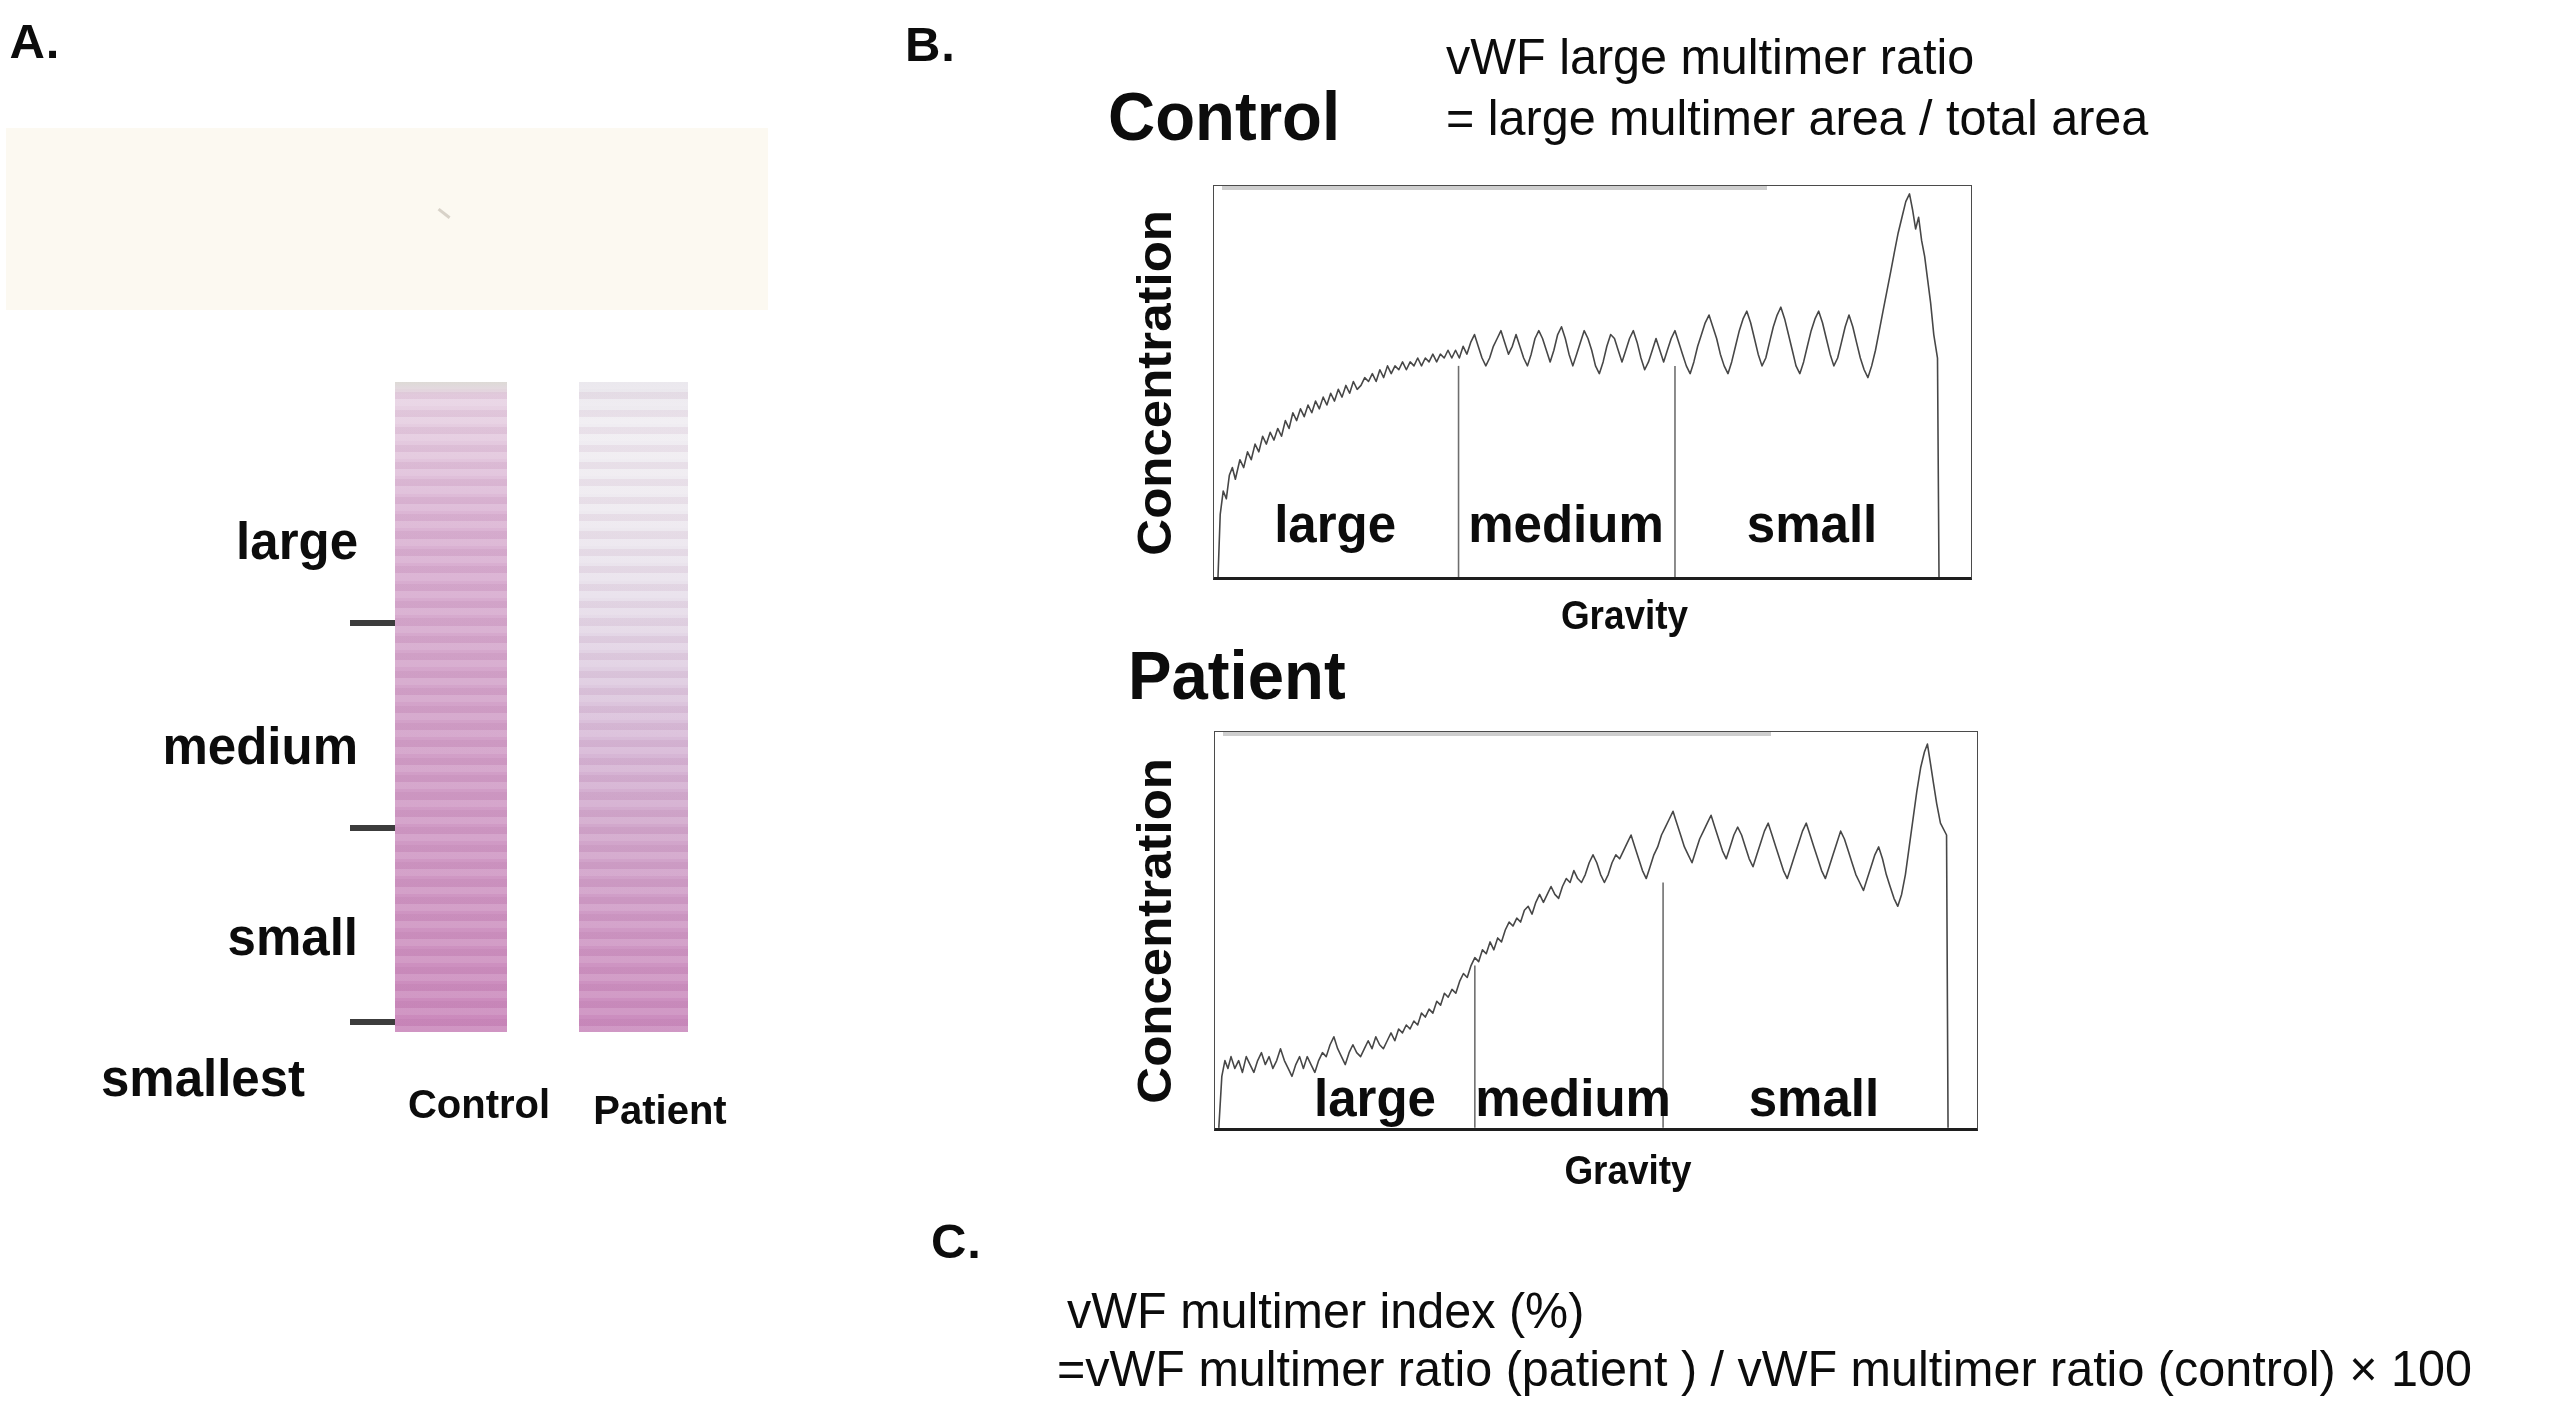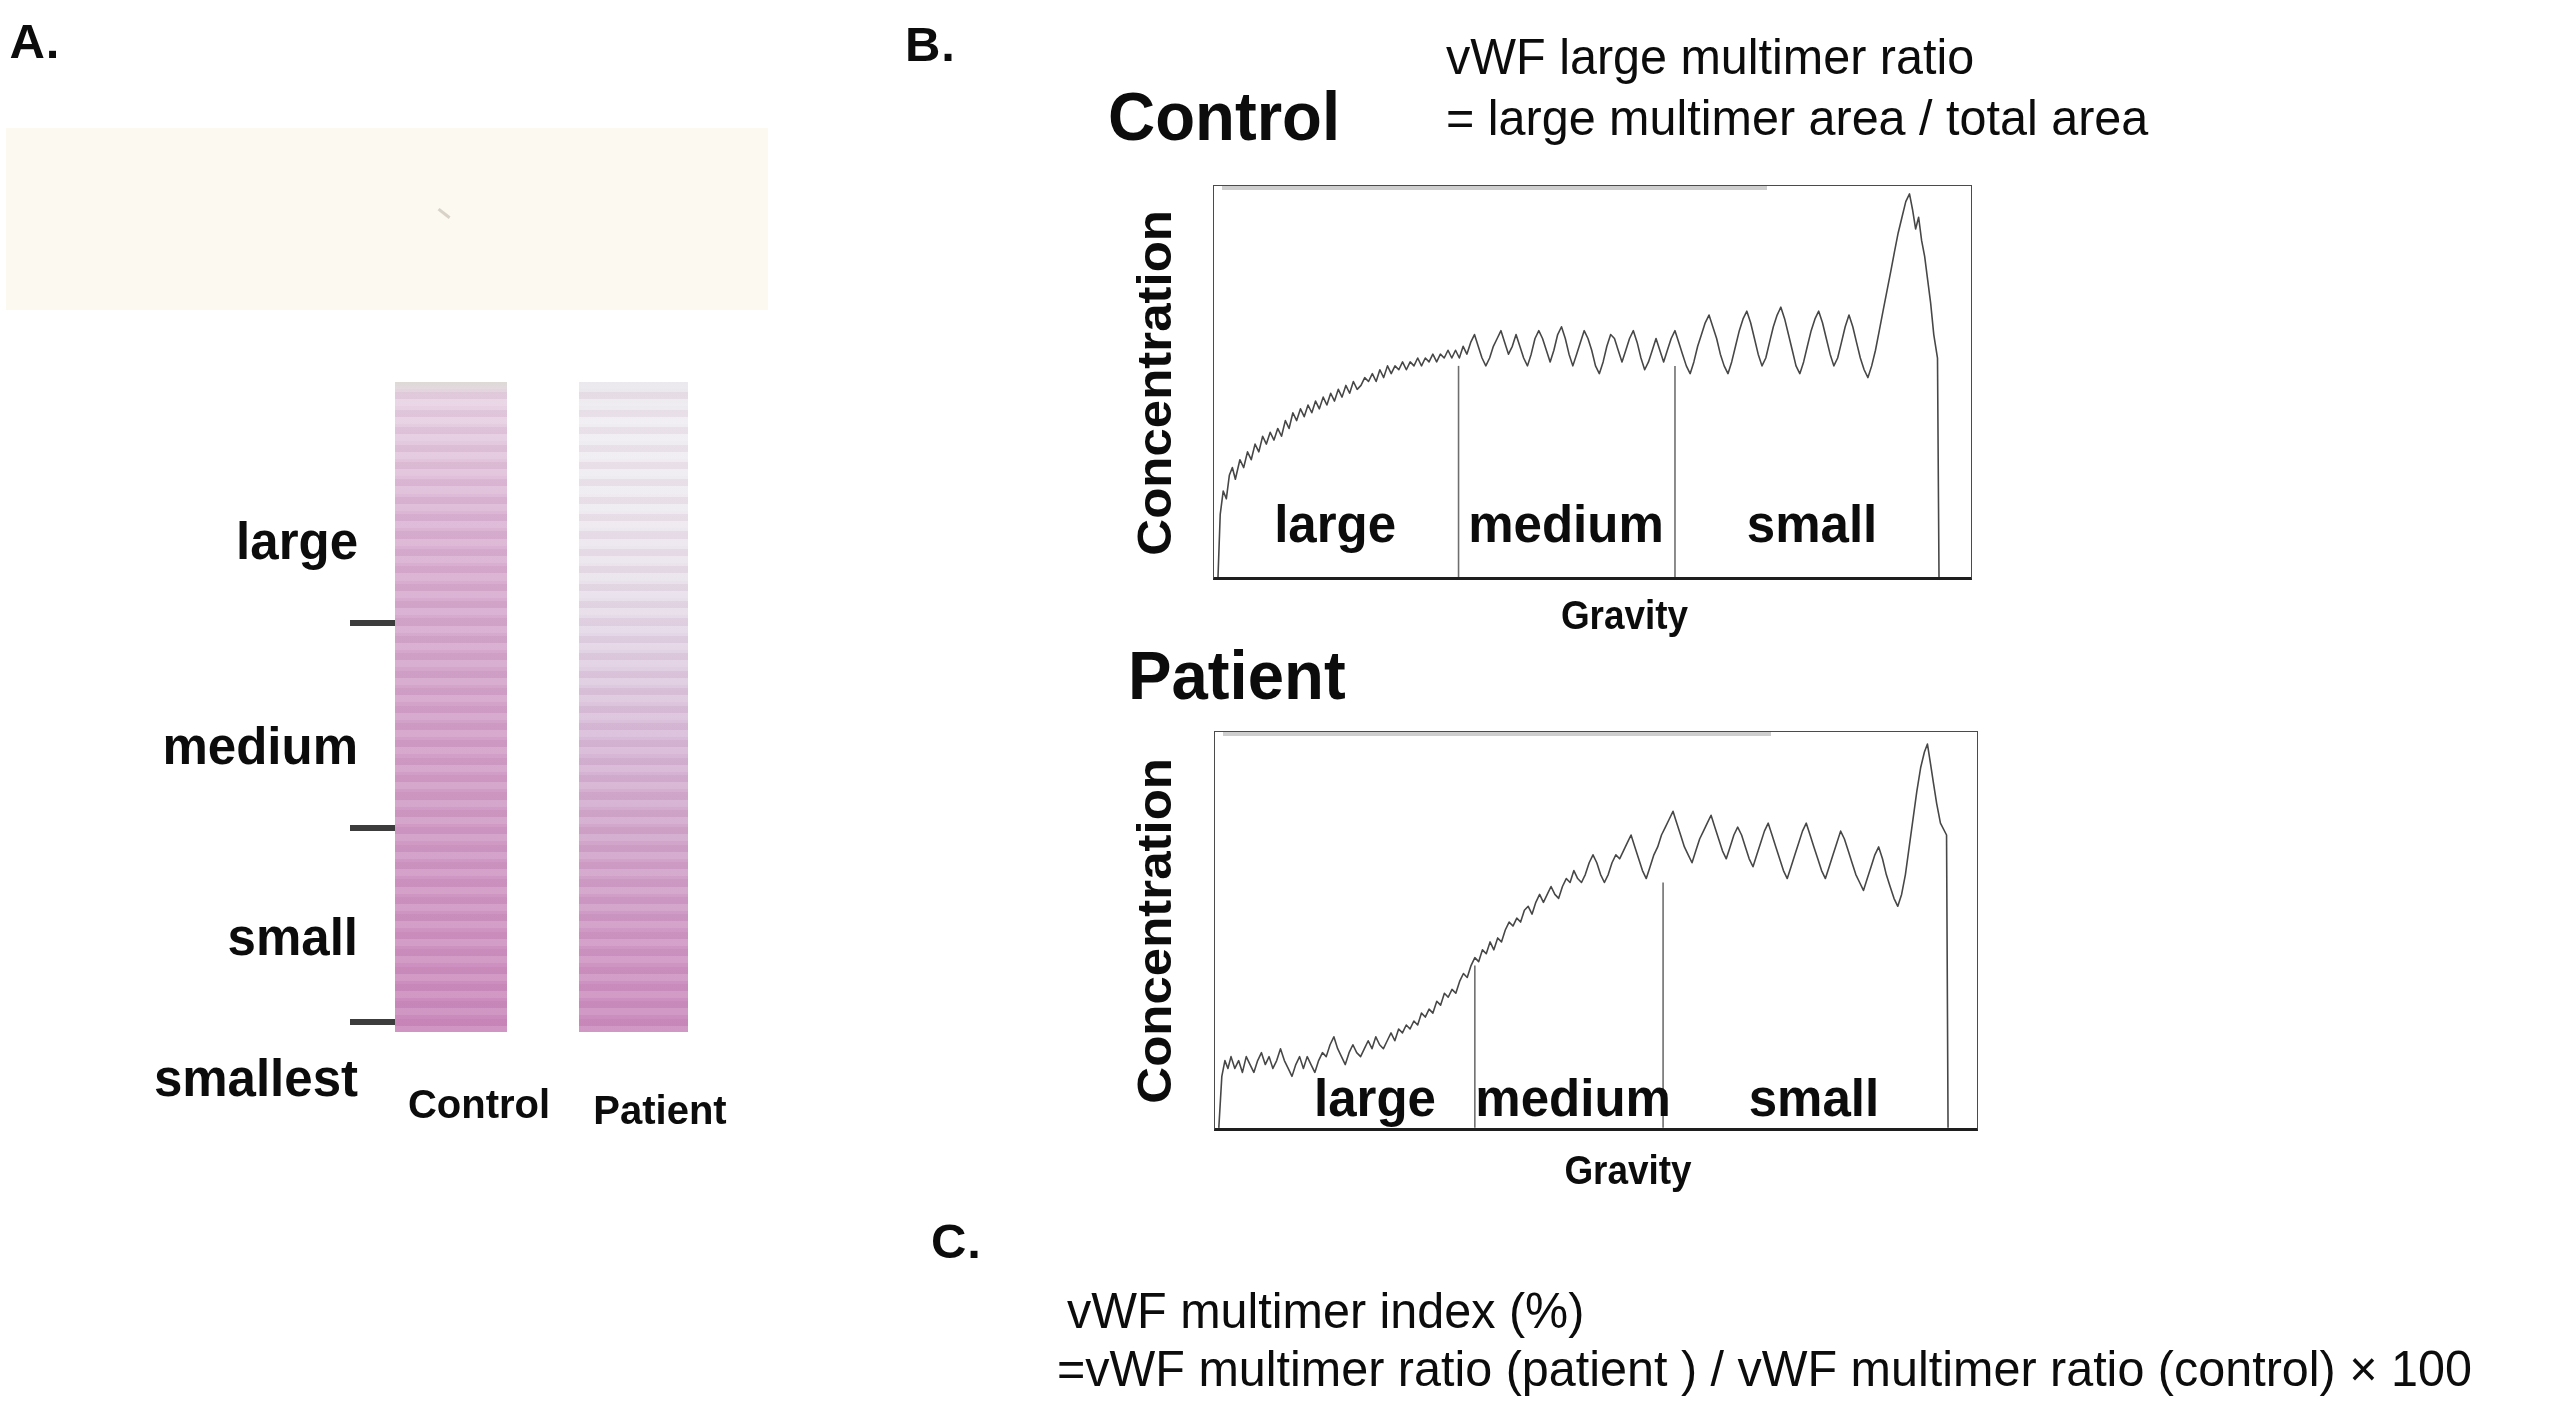--- a/index.html
+++ b/index.html
@@ -48,21 +48,21 @@
     <div class="lane-bands"></div>
   </div>
 
 <div class="abs tick" style="top:620px;"></div>
 <div class="abs tick" style="top:825px;"></div>
 <div class="abs tick" style="top:1019px;"></div>
 
 <div class="abs band-label" style="top:516px;">large</div>
 <div class="abs band-label" style="top:721px;">medium</div>
 <div class="abs band-label" style="top:912px;">small</div>
-<div class="abs band-label" style="top:1053px;">smallest</div>
+<div class="abs band-label" style="top:1053px;text-align:center;">smallest</div>
 
 <div class="abs lane-caption" style="left:376px; top:1084px;">Control</div>
 <div class="abs lane-caption" style="left:557px; top:1090px;">Patient</div>
 
 <div class="abs panel-letter" style="left:905px; top:20px;">B.</div>
 
 <div class="abs heading" style="left:1108px; top:82px;">Control</div>
 
 <div class="abs formula" style="left:1446px; top:32px;">vWF large multimer ratio</div>
 <div class="abs formula" style="left:1446px; top:93px;">= large multimer area / total area</div>

